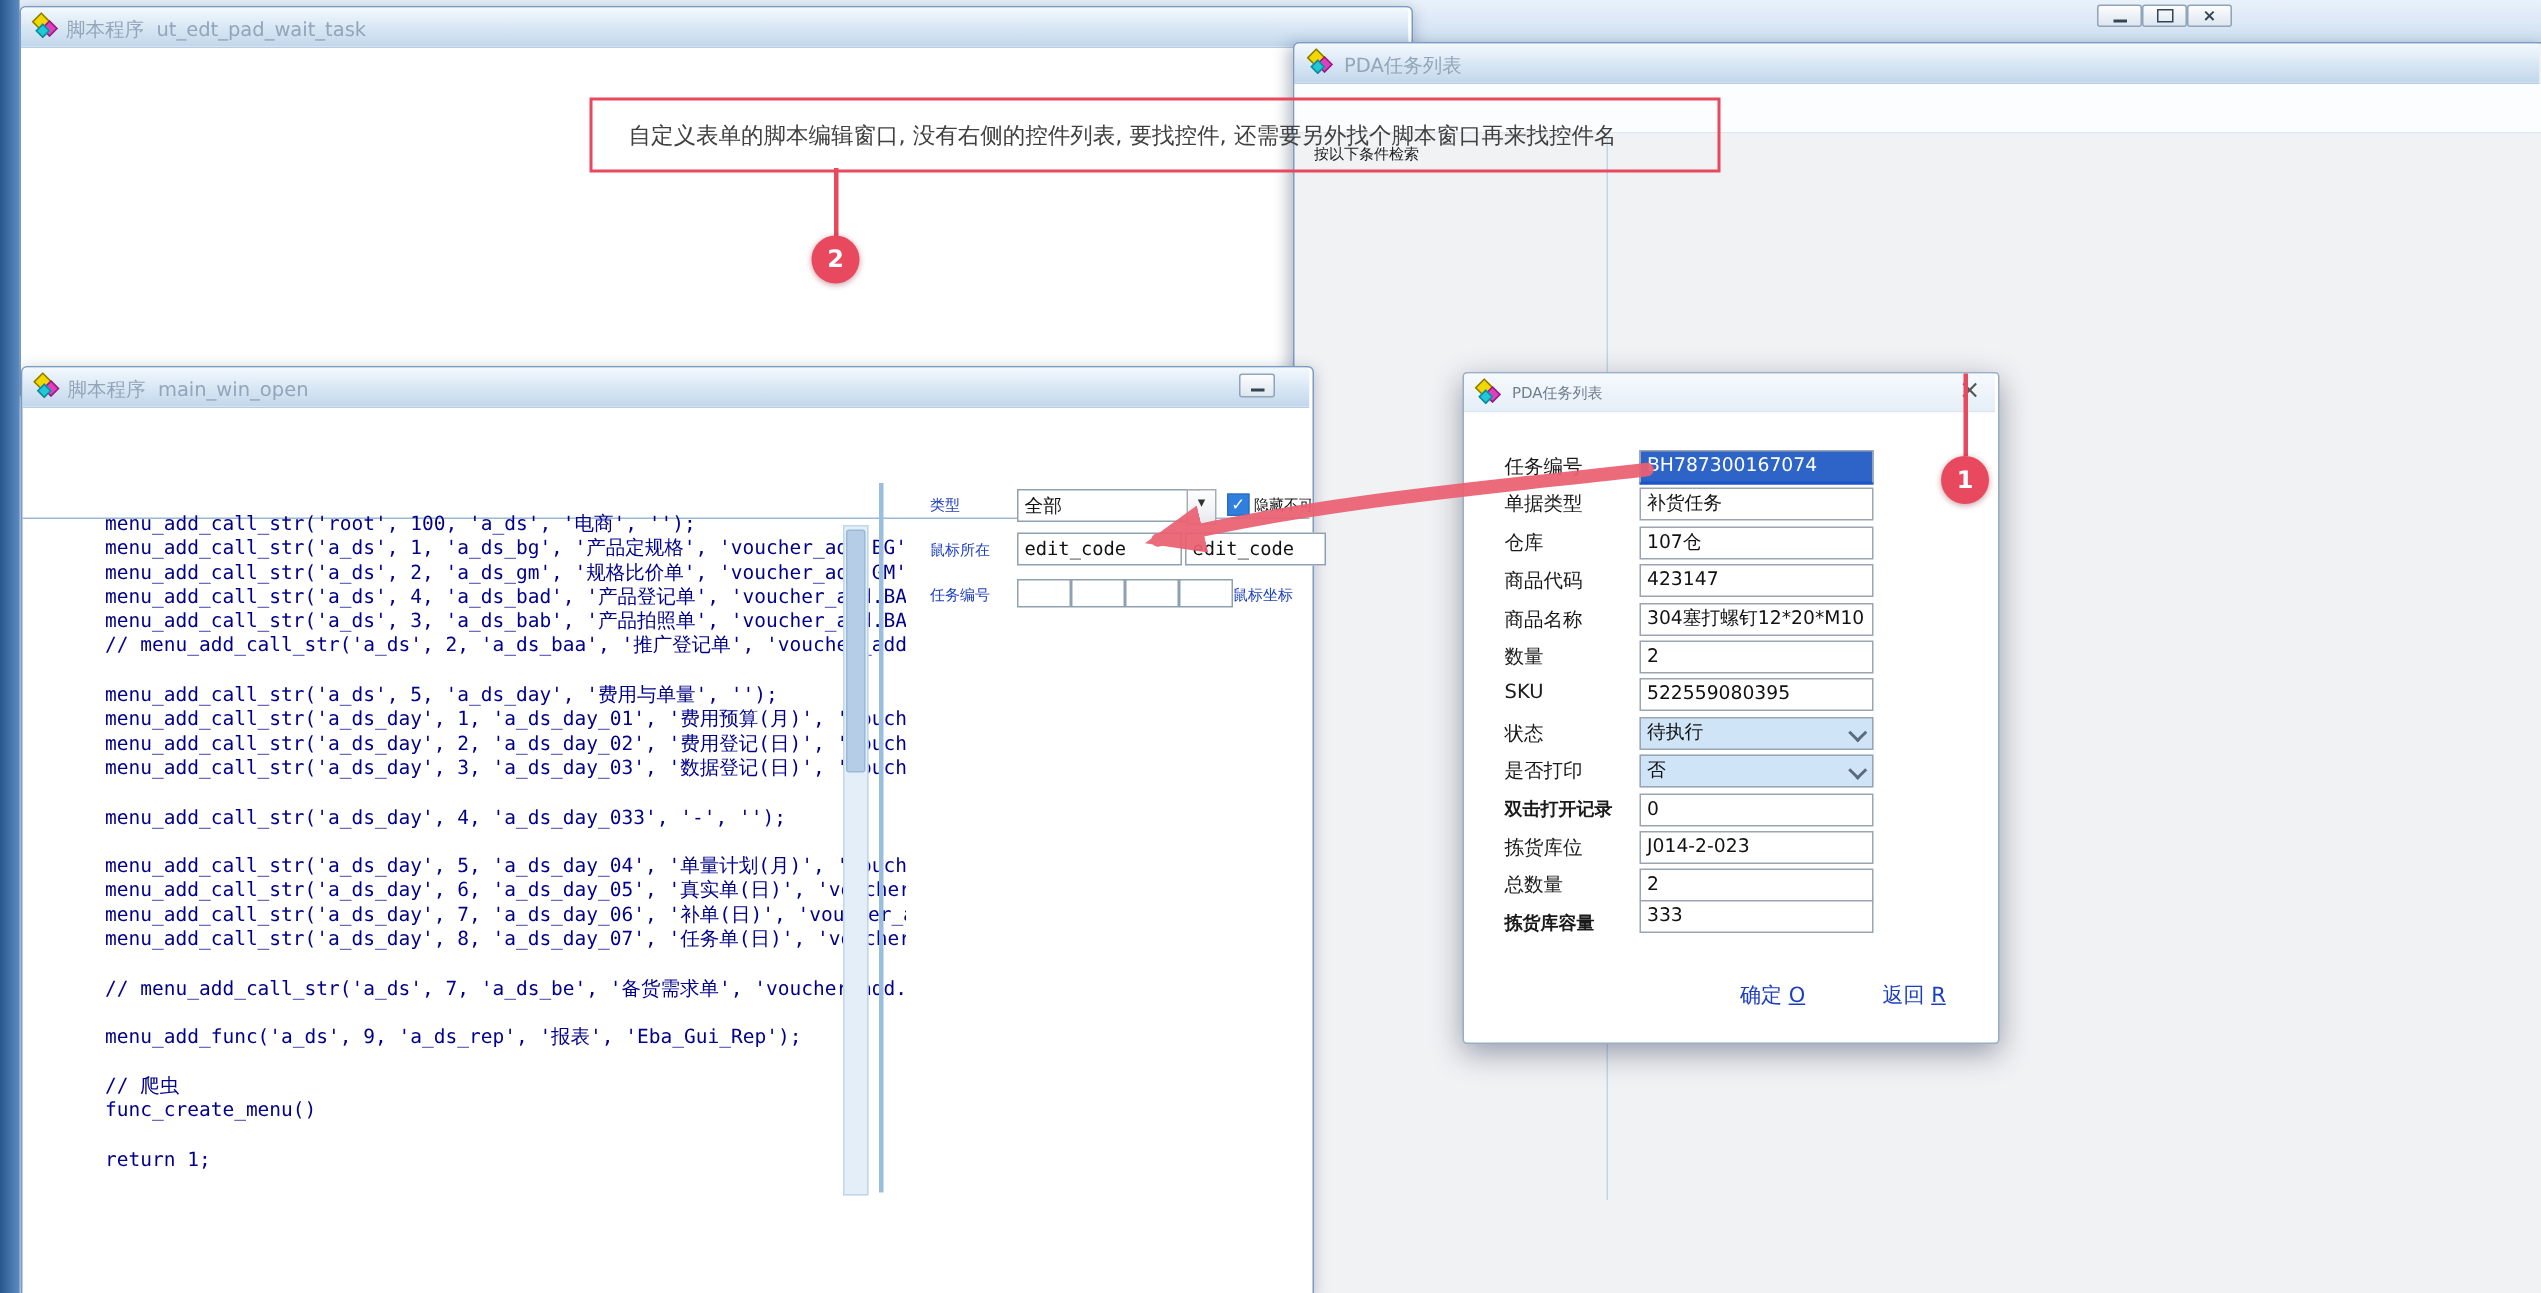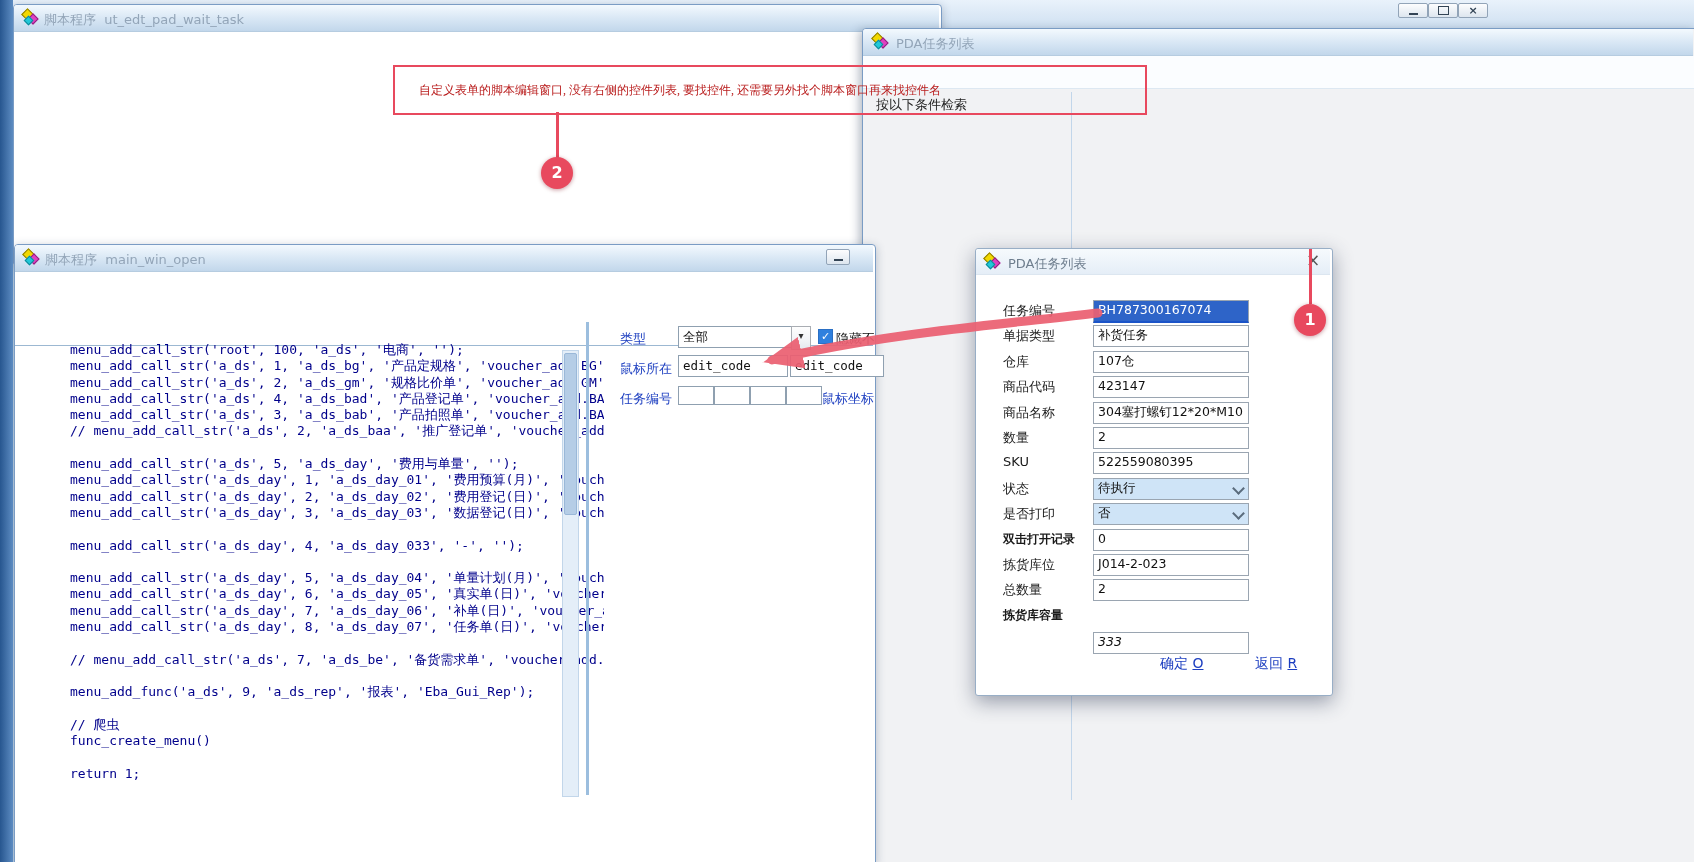--- a/index.html
+++ b/index.html
@@ -13,21 +13,21 @@
   .ttl{position:absolute;font-size:13px;color:#93a5b8;white-space:nowrap;}
   .ttl b{font-weight:normal;}
   .mi{position:absolute;color:#1c3ec0;font-size:14px;white-space:nowrap;cursor:default;}
   .mi u{text-decoration:underline;}
   .tab{position:absolute;height:22px;font-size:13px;text-align:center;line-height:23px;
     border:1px solid #9cb8d2;background:#e3edf7;color:#222;overflow:hidden;}
   .tab.on{background:#fff;border-bottom-color:#fff;}
   .tabline{position:absolute;height:0;border-top:1px solid #9cb8d2;}
   .code{position:absolute;font-family:"DejaVu Sans Mono","Liberation Mono",monospace;
     color:#00008b;white-space:pre;overflow:hidden;}
-  .lbl{position:absolute;font-size:13px;color:#111;white-space:nowrap;}
+  .lbl{position:absolute;font-size:10px;color:#111;white-space:nowrap;}
   .blbl{color:#1c3ec0;font-family:Liberation Serif, serif;}
   .box{position:absolute;background:#fff;border:1px solid #8fa0b0;font-size:12.5px;
     line-height:19px;padding:0 4px;overflow:hidden;white-space:nowrap;color:#111;}
   .cmb{background:#eef5fc;}
   .chev{position:absolute;width:7px;height:7px;border-right:2px solid #5a6b7c;
     border-bottom:2px solid #5a6b7c;transform:rotate(45deg);}
   .dots{position:absolute;color:#2a52cc;font-size:13px;font-weight:bold;letter-spacing:2px;}
   .btn{position:absolute;background:linear-gradient(#fefefe,#f1f3f6 60%,#e4e8ee);
     border:1px solid #a9adb3;font-size:13px;text-align:center;color:#222;
     overflow:hidden;white-space:nowrap;}
@@ -63,21 +63,21 @@
   .sep{position:absolute;background:#9cbede;}
   .scroll{position:absolute;background:#e4eef8;border:1px solid #c2d6ea;}
   .thumb{position:absolute;background:#b5cde6;border:1px solid #9ab8d8;border-radius:2px;}
   .treelbl{position:absolute;font-size:13px;color:#333;white-space:nowrap;}
   .tree-arrow{position:absolute;color:#888;font-size:14px;line-height:14px;}
   .ti{position:absolute;width:12px;height:11px;}
   .ti.scrollbox{border:1.5px solid #555;}
   .ti.image{border:1px dotted #aaa;}
   .ti.popup{border:1px solid #667;background:repeating-linear-gradient(#cdd 0 1px,#fff 1px 3px);}
   .ann-box{position:absolute;border:2.5px solid #e8495e;background:transparent;z-index:100;}
-  .ann-text{color:#b91c1c;font-size:12px;white-space:nowrap;font-family:Liberation Serif, serif;}
+  .ann-text{color:#404040;font-size:15px;white-space:nowrap;}
   .ann-line{position:absolute;width:3px;background:#e8495e;z-index:100;}
   .badge{position:absolute;width:32px;height:32px;border-radius:50%;background:#e8495e;
     color:#fff;font-size:16px;font-weight:bold;text-align:center;line-height:32px;
     z-index:101;box-shadow:0 1px 4px rgba(120,0,20,.4);}
   .dlg-close{position:absolute;font-size:17px;color:#555;line-height:16px;z-index:51;}
   .dfl{position:absolute;font-size:13px;color:#1a1a1a;white-space:nowrap;z-index:51;}
   .dfl.bold{font-weight:bold;font-size:12px;}
   .dbx{position:absolute;background:#fff;border:1px solid #9aa5b1;font-size:12.5px;line-height:18px;
     padding:0 4px;overflow:hidden;white-space:nowrap;color:#111;z-index:51;}
   .dbx.cmb2{background:#cfe4f7;}
@@ -366,16 +366,16 @@
     <span class="dfl" style="left: 1003px; top: 505px;">是否打印</span>
     <div class="dbx cmb2" style="left: 1093px; top: 503px; width: 146px; height: 20px;">否<span class="chev" style="position: absolute; right: 5px; top: 5px;"></span></div>
     <span class="dots" style="left: 1248px; top: 505px;">..</span>
     <span class="dfl bold" style="left: 1003px; top: 531px;">双击打开记录</span>
     <div class="dbx" style="left: 1093px; top: 529px; width: 146px; height: 20px;">0</div>
     <span class="dfl" style="left: 1003px; top: 556px;">拣货库位</span>
     <div class="dbx" style="left: 1093px; top: 554px; width: 146px; height: 20px;">J014-2-023</div>
     <span class="dfl" style="left: 1003px; top: 581px;">总数量</span>
     <div class="dbx" style="left: 1093px; top: 579px; width: 146px; height: 20px;">2</div>
     <span class="dfl bold" style="left: 1003px; top: 607px;">拣货库容量</span>
-    <div class="dbx" style="left: 1093px; top: 632px; width: 146px; height: 20px; font-style: italic;">333</div>
+    <div class="dbx" style="left: 1093px; top: 600px; width: 146px; height: 20px;">333</div>
     <span class="dbtn" style="left: 1160px; top: 655px;">确定 <u>O</u></span>
     <span class="dbtn" style="left: 1255px; top: 655px;">返回 <u>R</u></span>
   </div>
 
 </body></html>

